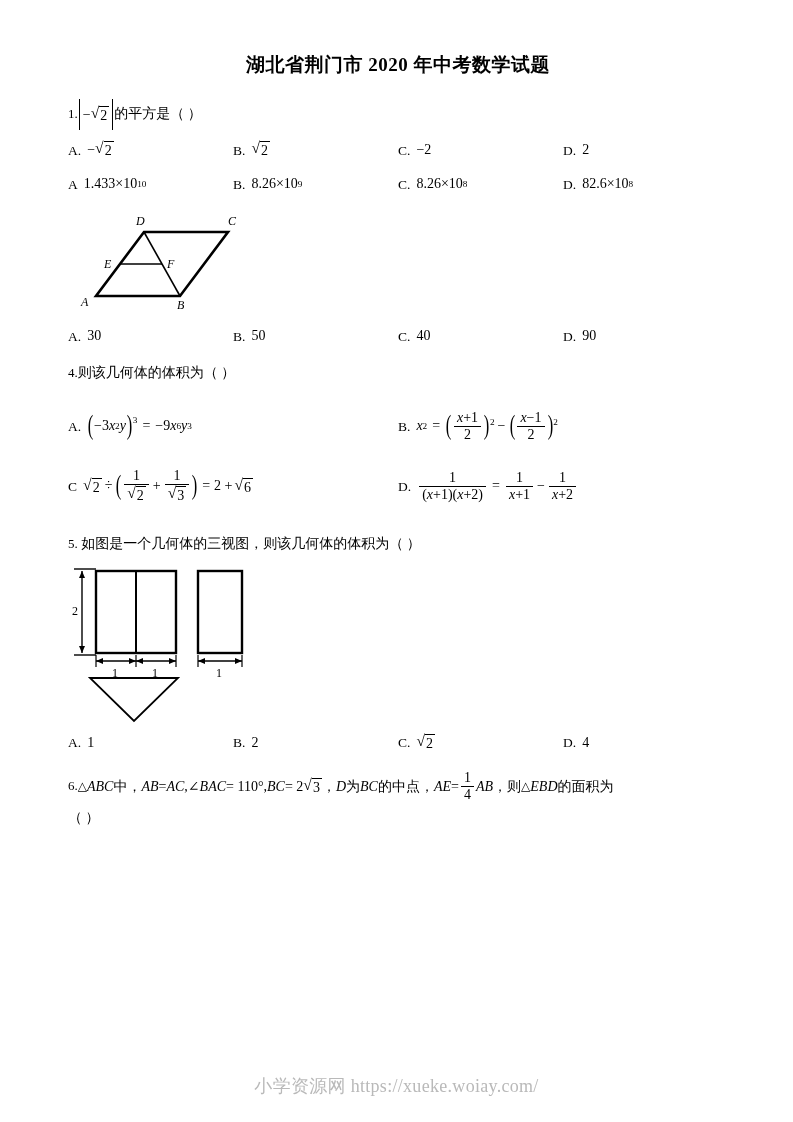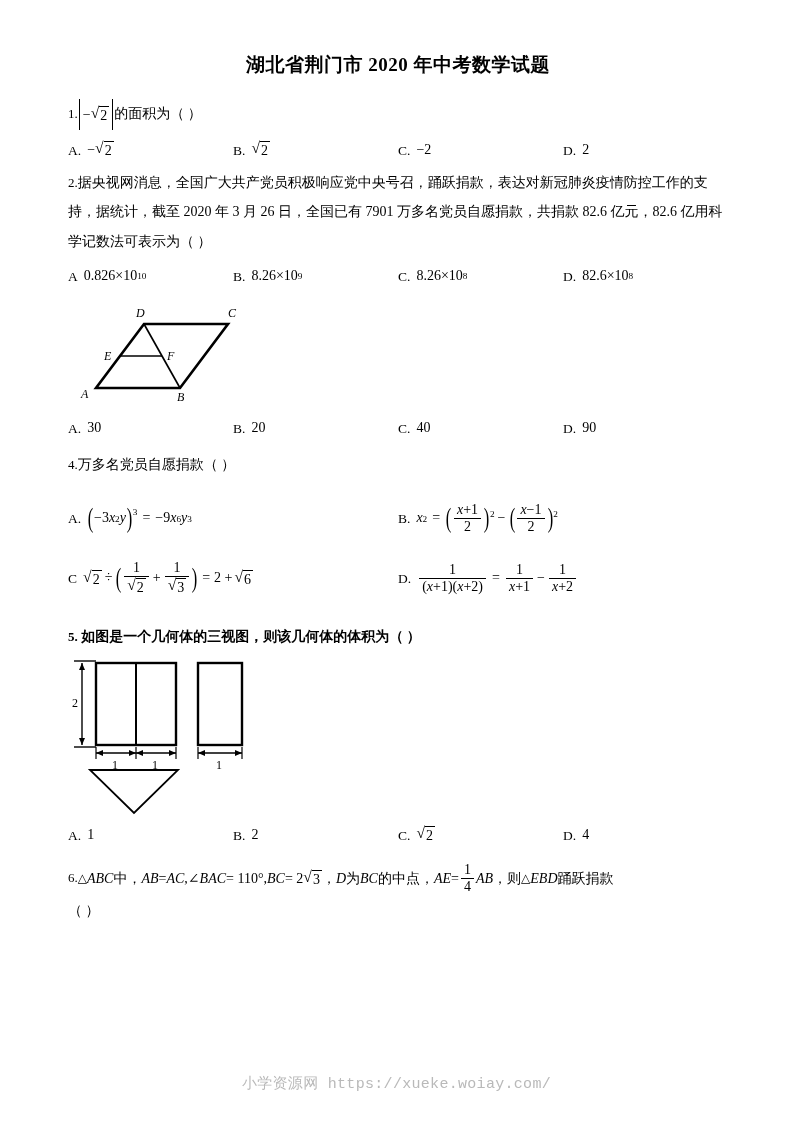--- a/index.html
+++ b/index.html
@@ -165,22 +165,22 @@
   }
 
   
   .watermark {
     position: absolute;
     left: 0;
     top: 1074px;
     width: 793px;
     text-align: center;
     color: #b9b9b9;
-    font-size: 15px;
-    font-family: Liberation Mono, monospace;
+    font-size: 18px;
+    font-family: Liberation Serif, serif;
     letter-spacing: 0.3px;
   }
 </style>
 </head>
 <body>
 
 <div class="page">
   <div class="content">
 
     <div class="doc-title">湖北省荆门市 2020 年中考数学试题</div>
@@ -189,21 +189,21 @@
     <div class="q">
       <span class="q-stem">
         <span class="q-num">1.</span><span class="inline-mid">
             <span class="abs-bar">
               <span class="up">−</span>
               <span class="radic">
                 <span class="sign">√</span>
                 <span class="rad-body">2</span>
               </span>
             </span>
-          </span><span>的面积为（       ）</span>
+          </span><span>的平方是（       ）</span>
       </span>
     </div>
 
     <div class="options">
       <div class="opt">
         <span class="opt-label">A.</span>
         <span class="opt-body">
             <span class="up">−</span>
             <span class="radic">
               <span class="sign">√</span>
@@ -223,29 +223,26 @@
       <div class="opt">
         <span class="opt-label">C.</span>
         <span class="opt-body">−2</span>
       </div>
       <div class="opt">
         <span class="opt-label">D.</span>
         <span class="opt-body">2</span>
       </div>
     </div>
 
-    <div class="q">
-      <span class="q-num">2.</span><span>据央视网消息，全国广大共产党员积极响应党中央号召，踊跃捐款，表达对新冠肺炎疫情防控工作的支持，据统计，截至 2020 年 3 月 26 日，全国已有 7901 万多名党员自愿捐款，共捐款 82.6 亿元，82.6 亿用科学记数法可表示为（      ）</span>
-    </div>
 
     <div class="options">
       <div class="opt">
         <span class="opt-label">A</span>
         <span class="opt-body">
-            <span>0.826</span>
+            <span>1.433</span>
             <span>×</span>
             <span>10</span>
             <span class="sup">10</span>
           </span>
       </div>
       <div class="opt">
         <span class="opt-label">B.</span>
         <span class="opt-body">
             <span>8.26</span>
             <span>×</span>
@@ -291,34 +288,34 @@
       <span class="fig-label" style="left:109px; top:95px;">B</span>
     </div>
 
     <div class="options">
       <div class="opt">
         <span class="opt-label">A.</span>
         <span class="opt-body">30</span>
       </div>
       <div class="opt">
         <span class="opt-label">B.</span>
-        <span class="opt-body">20</span>
+        <span class="opt-body">50</span>
       </div>
       <div class="opt">
         <span class="opt-label">C.</span>
         <span class="opt-body">40</span>
       </div>
       <div class="opt">
         <span class="opt-label">D.</span>
         <span class="opt-body">90</span>
       </div>
     </div>
 
     <div class="q" style="margin-top:8px;">
-      <span class="q-num">4.</span><span>万多名党员自愿捐款（      ）</span>
+      <span class="q-num">4.</span><span>则该几何体的体积为（      ）</span>
     </div>
 
     <div class="options two-col tall" style="margin-top:16px;">
       <div class="opt">
         <span class="opt-label">A.</span>
         <span class="opt-body math">
           <span class="grouped">
             <span class="paren-big">(</span>
               <span class="up">−3</span>
               <span>x</span>
@@ -414,21 +411,21 @@
             </span>
           <span class="up" style="margin:0 2px;">−</span>
           <span class="frac">
               <span class="num up">1</span>
               <span class="den"><span>x</span><span class="up">+2</span></span>
             </span>
         </span>
       </div>
     </div>
 
-    <div class="q" style="margin-top:20px;font-weight:bold;">
+    <div class="q" style="margin-top:20px;">
       <span class="q-num">5.</span>
       <span>如图是一个几何体的三视图，则该几何体的体积为（  ）</span>
     </div>
 
     <div class="figure fig-threeview">
       <svg width="250" height="160" viewBox="0 0 250 160">
 
         <rect x="28" y="8" width="80" height="82" fill="none" stroke="#000" stroke-width="2.4"></rect>
         <line x1="68" y1="8" x2="68" y2="90" stroke="#000" stroke-width="2"></line>
 
@@ -514,21 +511,21 @@
           <span>AE</span>
           <span class="up"> = </span>
           <span class="frac">
             <span class="num up">1</span>
             <span class="den up">4</span>
           </span>
           <span>AB</span>
           <span class="up" style="font-family:'DejaVu Sans',sans-serif;">，则</span>
           <span class="up" style="font-size:12px;">△</span>
           <span>EBD</span>
-          <span class="up" style="font-family:'DejaVu Sans',sans-serif;"> 踊跃捐款</span>
+          <span class="up" style="font-family:'DejaVu Sans',sans-serif;"> 的面积为</span>
         </span>
     </div>
     <div class="q" style="margin-top:0;">
       <span>（    ）</span>
     </div>
 
   </div>
 
   <div class="watermark">小学资源网 https://xueke.woiay.com/</div>
 </div>

